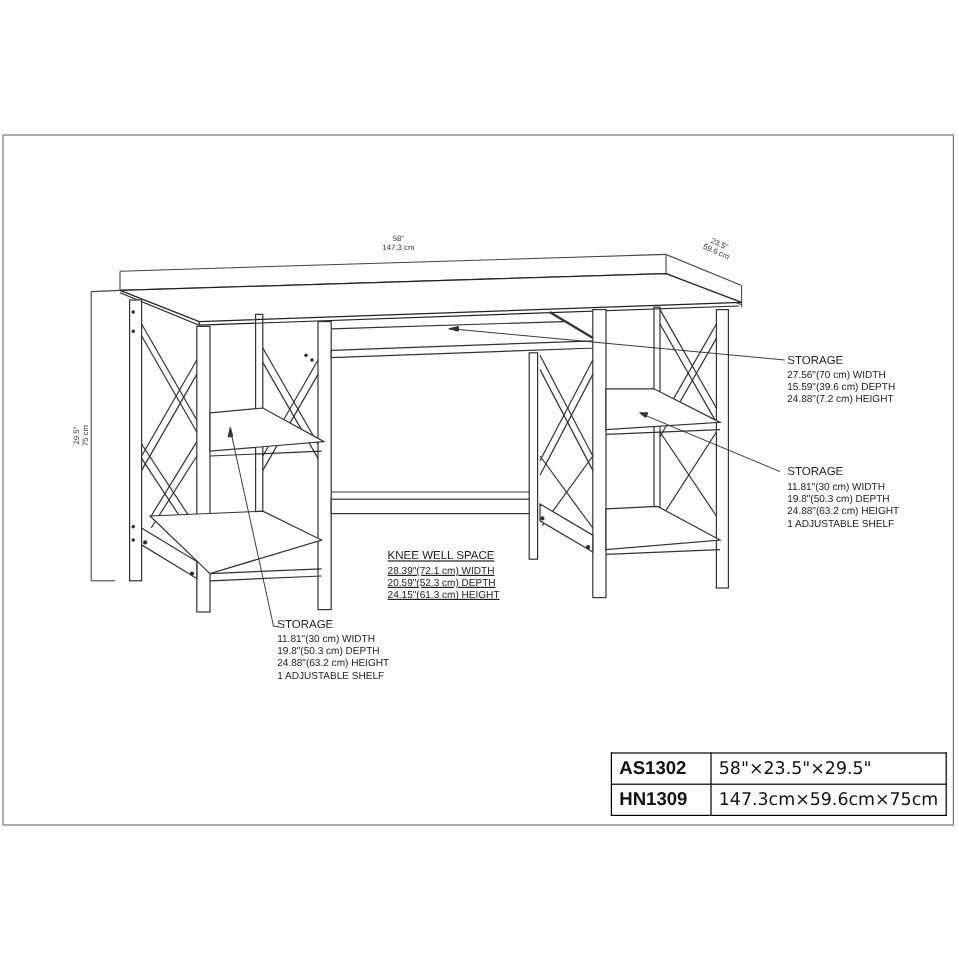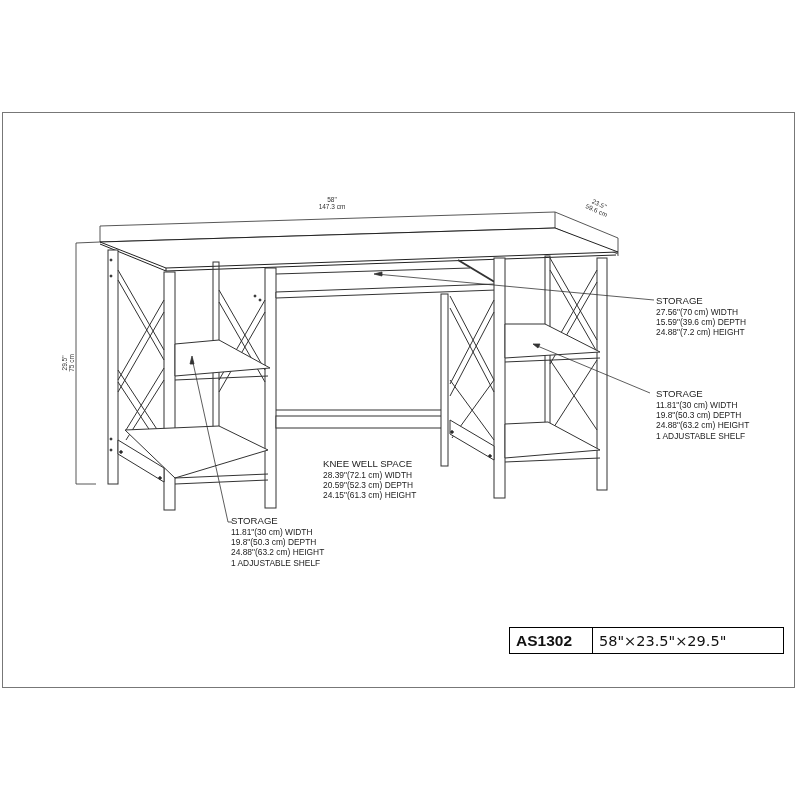--- a/index.html
+++ b/index.html
@@ -158,35 +158,39 @@
 </div>
 
 <div class="label" style="left:656px; top:388px;">
   <span class="title">STORAGE</span>
   <span class="line">11.81"(30 cm) WIDTH</span>
   <span class="line">19.8"(50.3 cm) DEPTH</span>
   <span class="line">24.88"(63.2 cm) HEIGHT</span>
   <span class="line">1 ADJUSTABLE SHELF</span>
 </div>
 
-<div class="label" style="left:323px; top:458px;">
+<div class="label" style="left:323px; top:458px;text-decoration:underline;">
   <span class="title">KNEE WELL SPACE</span>
   <span class="line">28.39"(72.1 cm) WIDTH</span>
   <span class="line">20.59"(52.3 cm) DEPTH</span>
   <span class="line">24.15"(61.3 cm) HEIGHT</span>
 </div>
 
 <div class="label" style="left:231px; top:515px;">
   <span class="title">STORAGE</span>
   <span class="line">11.81"(30 cm) WIDTH</span>
   <span class="line">19.8"(50.3 cm) DEPTH</span>
   <span class="line">24.88"(63.2 cm) HEIGHT</span>
   <span class="line">1 ADJUSTABLE SHELF</span>
 </div>
 
 <table class="spec-table">
   <tbody>
       <tr>
     <td class="model">AS1302</td>
     <td class="dims">58"×23.5"×29.5"</td>
   </tr>
+  <tr>
+    <td class="model">HN1309</td>
+    <td class="dims">147.3cm×59.6cm×75cm</td>
+  </tr>
 </tbody>
   </table>
 
 </body></html>

